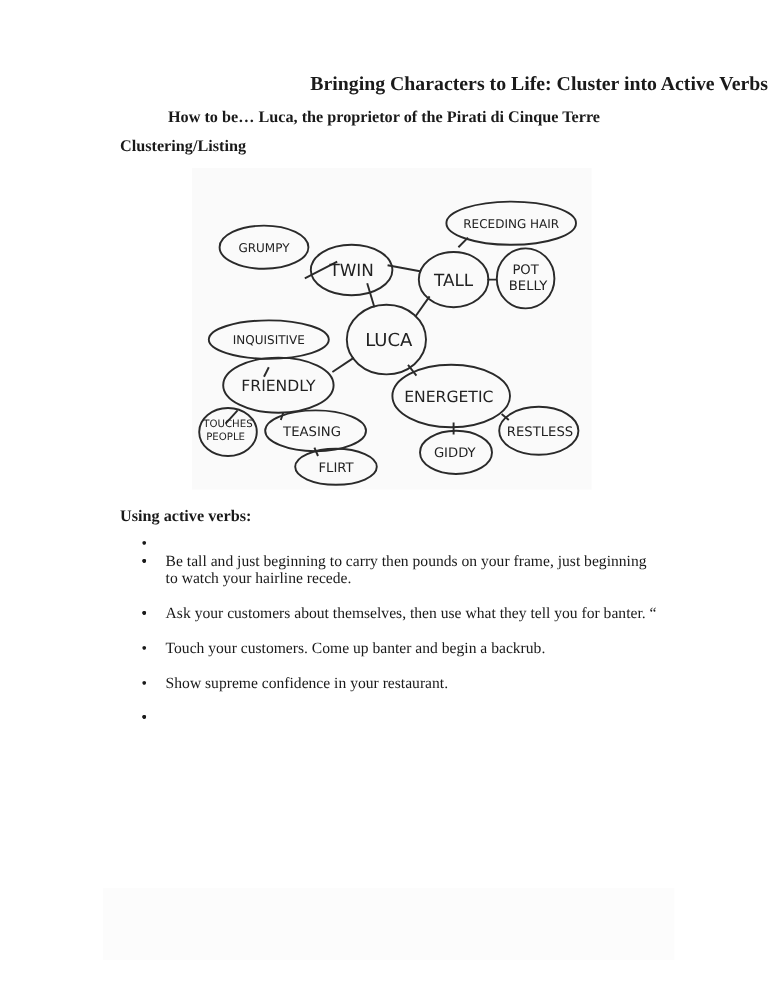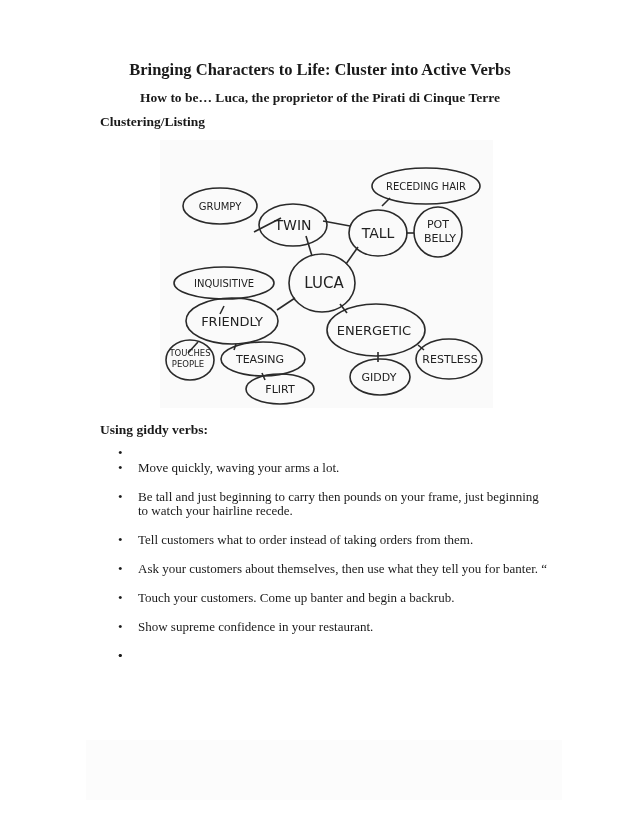--- a/index.html
+++ b/index.html
@@ -1,18 +1,18 @@
 <!DOCTYPE html>
 <html><head>
   <meta charset="utf-8">
   <style>
     html, body { margin: 0; padding: 0; background: #ffffff; }
     body { width: 640px; height: 828px; position: relative; overflow: hidden;
            font-family: "Liberation Serif", "DejaVu Serif", serif; color: #1a1a1a; }
-    .title { position: absolute; left: 0; width: 640px; top: 60px; text-align: center;
+    .title { position: absolute; left: 0; width: 640px; top: 60px; text-align: right;
              font-weight: bold; font-size: 16.5px; }
     .subtitle { position: absolute; left: 0; width: 640px; top: 90px; text-align: center;
                 font-weight: bold; font-size: 13.5px; }
     .section { position: absolute; left: 100px; font-weight: bold; font-size: 13.5px; text-align: center; }
     .sec1 { top: 114px; }
     .sec2 { top: 422px; }
     .diagram { position: absolute; left: 160px; top: 140px; width: 333px; height: 268px;
                background: #fafafa; }
     .diagram svg { width: 100%; height: 100%; display: block; }
     .diagram text { font-family: "DejaVu Sans", sans-serif; fill: #222; }
@@ -76,27 +76,27 @@
       <text x="30" y="216" font-size="8.5" text-anchor="middle">TOUCHES</text>
       <text x="28" y="227" font-size="8.5" text-anchor="middle">PEOPLE</text>
       <text x="100" y="223" font-size="11" text-anchor="middle">TEASING</text>
       <text x="290" y="223" font-size="11" text-anchor="middle">RESTLESS</text>
       <text x="219" y="241" font-size="11" text-anchor="middle">GIDDY</text>
       <text x="120" y="253" font-size="11" text-anchor="middle">FLIRT</text>
     </g>
   </svg>
 </div>
 
-<div class="section sec2">Using giddy verbs:</div>
+<div class="section sec2">Using active verbs:</div>
 
 <ul class="bullets">
   <li><span class="dot">•</span></li>
-  <li><span class="dot">•</span><span>Move quickly, waving your arms a lot.</span></li>
+  <li><span class="dot">•</span></li>
   <li><span class="dot">•</span><span>Be tall and just beginning to carry then pounds on your frame, just beginning to watch your hairline recede.</span></li>
-  <li><span class="dot">•</span><span>Tell customers what to order instead of taking orders from them.</span></li>
+  <li><span class="dot">•</span></li>
   <li><span class="dot">•</span><span>Ask your customers about themselves, then use what they tell you for banter. “</span></li>
   <li><span class="dot">•</span><span>Touch your customers. Come up banter and begin a backrub.</span></li>
   <li><span class="dot">•</span><span>Show supreme confidence in your restaurant.</span></li>
   <li><span class="dot">•</span></li>
   <li><span class="dot">•</span></li>
 </ul>
 
 <div class="footer-shade"></div>
 
 </body></html>

